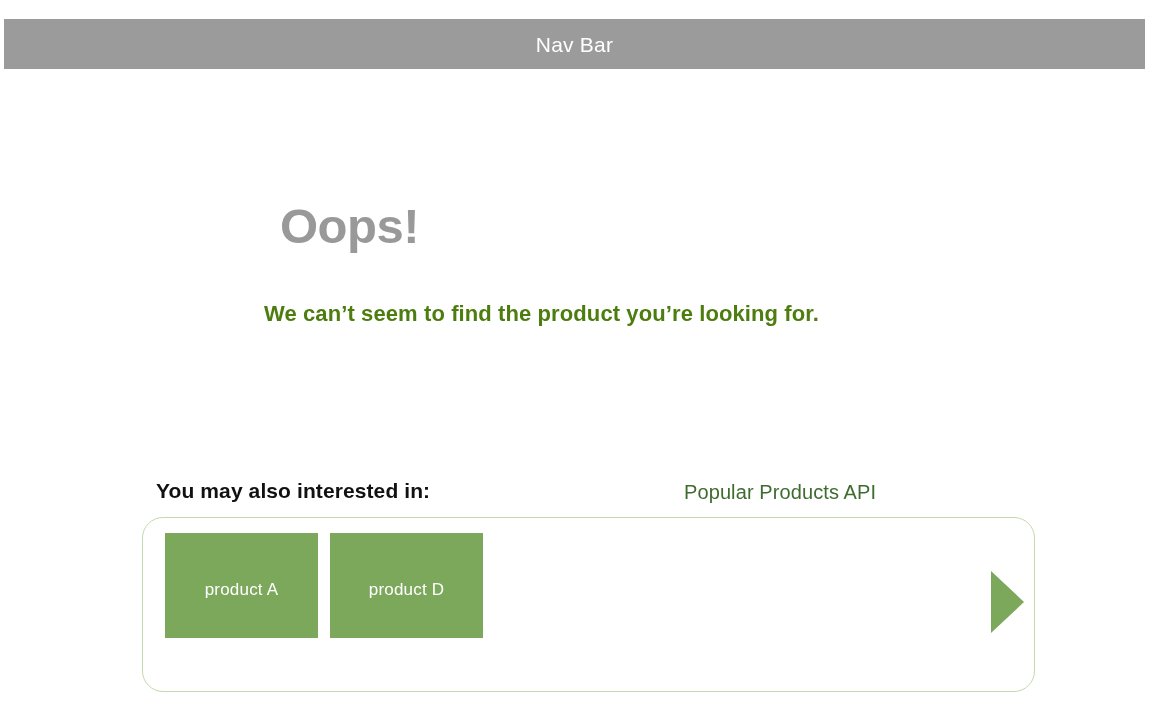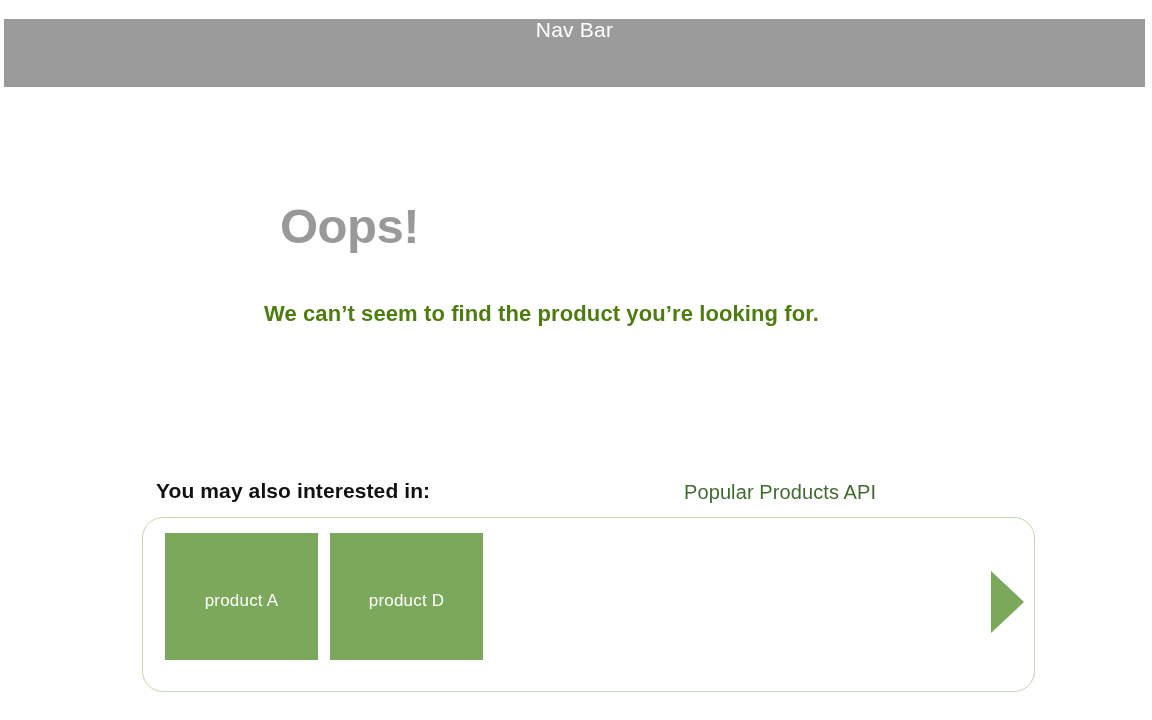--- a/index.html
+++ b/index.html
@@ -14,24 +14,24 @@
     overflow: hidden;
     position: relative;
   }
 
   
   .navbar {
     position: absolute;
     left: 4px;
     top: 19px;
     width: 1141px;
-    height: 68px;
+    height: 50px;
     background: #9b9b9b;
     display: flex;
-    align-items: flex-start;
+    align-items: center;
     justify-content: center;
   }
   .navbar-title {
     color: #ffffff;
     font-size: 21px;
     font-weight: 400;
     letter-spacing: 0.2px;
     line-height: 1;
   }
 
@@ -96,21 +96,21 @@
   }
   .carousel-track {
     position: absolute;
     left: 22px;
     top: 15px;
     display: flex;
     gap: 12px;
   }
   .product-card {
     width: 153px;
-    height: 127px;
+    height: 105px;
     background: #7ca85c;
     display: flex;
     align-items: center;
     justify-content: center;
     box-sizing: border-box;
   }
   .product-card-label {
     color: #ffffff;
     font-size: 17px;
     font-weight: 400;

